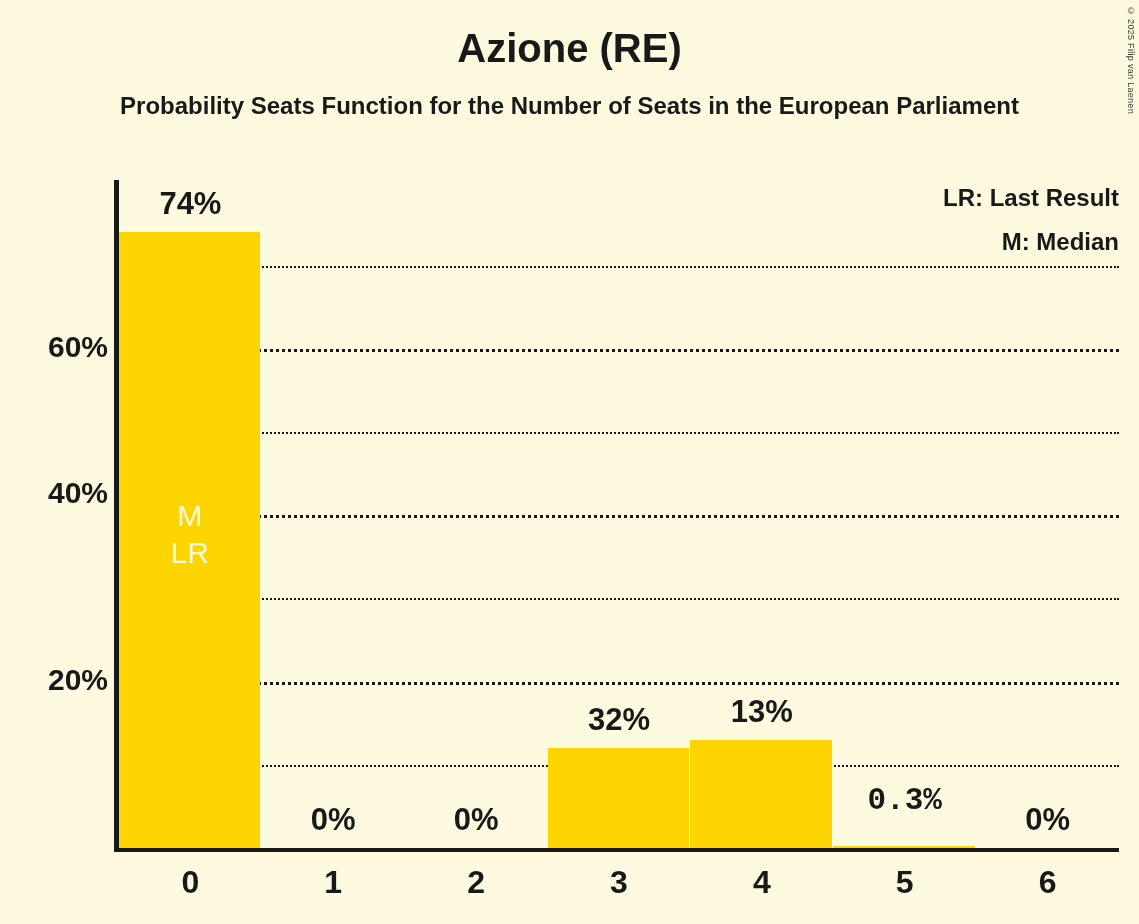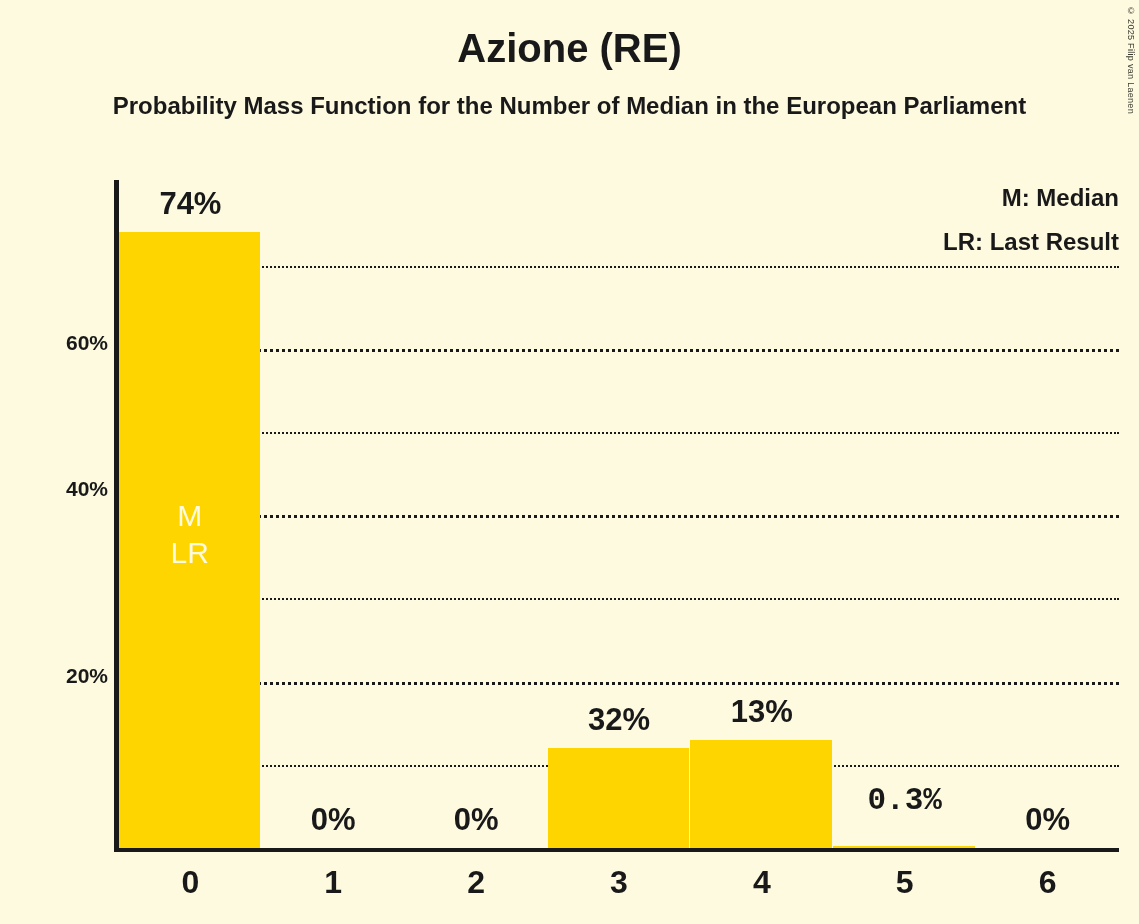--- a/index.html
+++ b/index.html
@@ -108,21 +108,21 @@
     left: 0;
     top: 0;
     width: 108px;
     height: 924px;
   }
   #ytick-layer .ytick {
     position: absolute;
     right: 0;
     text-align: right;
     width: 108px;
-    font-size: 21px;
+    font-size: 30px;
     font-weight: bold;
   }
 
   
   .bar {
     position: absolute;
     bottom: 0;
     background: #FFD500;
   }
   .bar-marker {
@@ -170,28 +170,28 @@
     font-size: 32px;
     font-weight: bold;
     line-height: 1;
   }
 </style>
 </head>
 <body>
 
 <div id="title-block">
   <div id="chart-title">Azione (RE)</div>
-  <div id="chart-subtitle-1">Probability Mass Function for the Number of Median in the European Parliament</div>
+  <div id="chart-subtitle-1">Probability Seats Function for the Number of Seats in the European Parliament</div>
 </div>
 
 <div id="copyright">© 2025 Filip van Laenen</div>
 
 <div id="legend">
+  <div>LR: Last Result</div>
   <div>M: Median</div>
-  <div>LR: Last Result</div>
 </div>
 
 <div id="ytick-layer">
     <div class="ytick" style="top: 664.6px;">20%</div>
     <div class="ytick" style="top: 478px;">40%</div>
     <div class="ytick" style="top: 331.8px;">60%</div>
   </div>
 
 <div id="plot">
   <div id="y-axis"></div>

